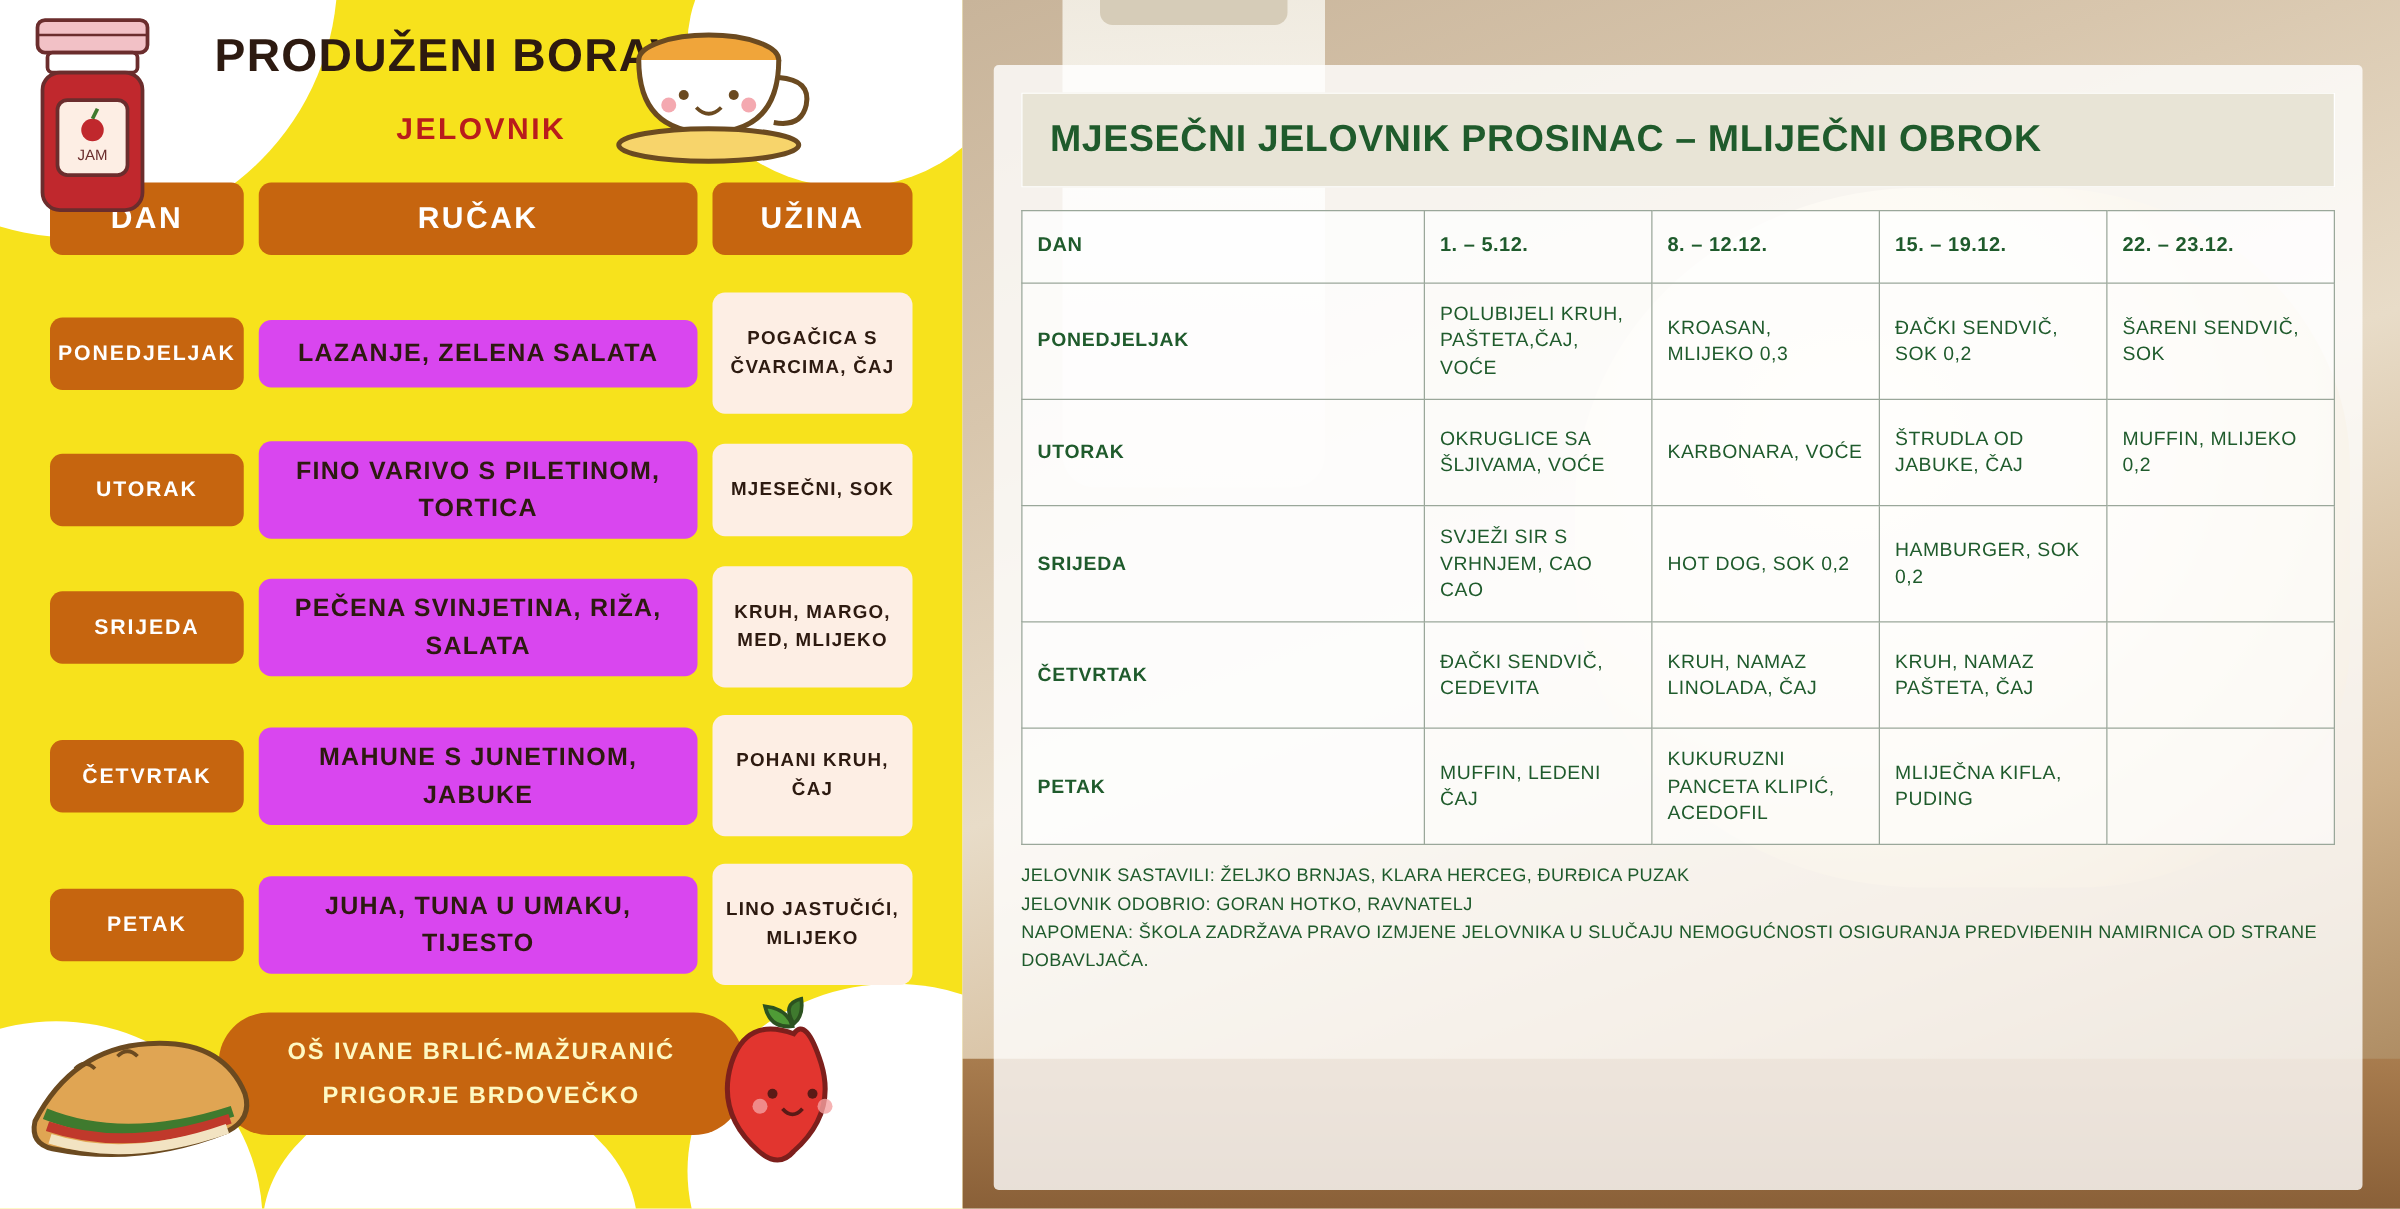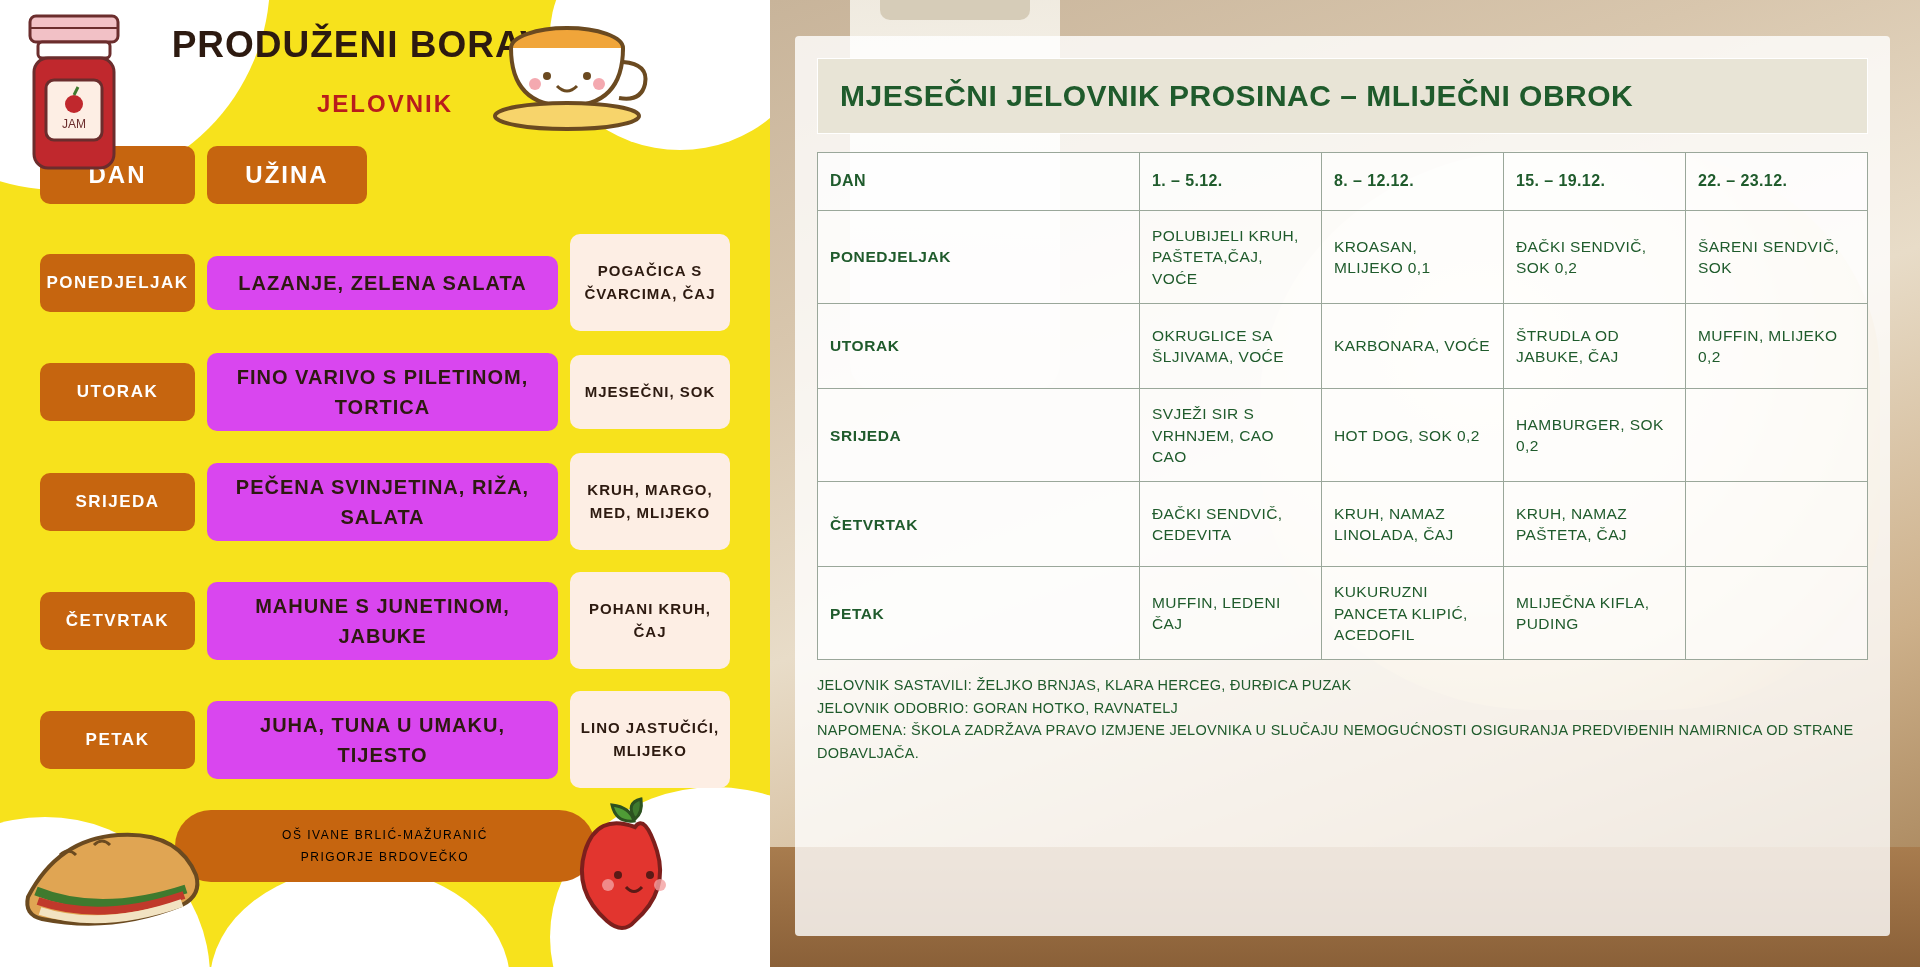--- a/index.html
+++ b/index.html
@@ -105,22 +105,22 @@
     width: 160px; flex: none; min-height: 54px;
     background: #fdeee4; border-radius: 10px;
     display: flex; align-items: center; justify-content: center;
     text-align: center; font-weight: bold; font-size: 15px;
     letter-spacing: 1px; color: #2d1a10; padding: 26px 8px; line-height: 1.5;
   }
 
   .school-pill {
     position: relative; z-index: 7;
     margin: 18px auto 0; width: 420px; padding: 14px 10px;
-    background: #c6650f; color: #000000; border-radius: 40px;
-    text-align: center; font-weight: normal; font-size: 12px;
+    background: #c6650f; color: #fef9c3; border-radius: 40px;
+    text-align: center; font-weight: bold; font-size: 19px;
     letter-spacing: 1.5px; line-height: 1.85;
   }
 
   
   .right-panel {
     position: relative; width: 1150px; height: 967px; flex: none;
     overflow: hidden;
     background: linear-gradient(160deg, #c8b49a 0%, #d8c6ad 25%, #e8dcc8 48%, #cdb08a 75%, #9f7b50 100%);
   }
   .bg-milk {
@@ -137,21 +137,21 @@
     background: radial-gradient(ellipse at 35% 35%, #fbf4e2 0%, #f1e2c2 45%, #d9bb8c 80%, #b89163 100%);
     border-radius: 45% 40% 35% 45%;
     opacity: .95;
   }
   .bg-board {
     position: absolute; left: 0; bottom: 0; width: 1150px; height: 120px;
     background: linear-gradient(180deg, #a87c4e 0%, #8a6038 100%);
   }
 
   .right-sheet {
-    position: absolute; left: 25px; top: 36px; width: 1095px; height: 900px;
+    position: absolute; left: 25px; top: 52px; width: 1095px; height: 900px;
     background: rgba(255,255,255,0.80);
     border-radius: 4px;
     padding: 22px 22px 0 22px;
   }
 
   .right-title {
     background: #e8e4d6; border: 1px solid #ffffff;
     color: #1f5b2c; font-size: 30px; font-weight: bold;
     letter-spacing: .5px; padding: 20px 22px;
   }
@@ -245,20 +245,21 @@
     </svg>
 
     <div class="left-content">
       <div class="title-block">
         <div class="main-title">PRODUŽENI BORAVAK</div>
         <div class="sub-title">JELOVNIK</div>
       </div>
 
       <div class="lt-head">
         <div class="lt-head-cell lt-head-day">DAN</div>
+        <div class="lt-head-cell lt-head-lunch">RUČAK</div>
         <div class="lt-head-cell lt-head-snack">UŽINA</div>
       </div>
 
       <div class="lt-rows">
         <div class="lt-row">
           <div class="lt-day">PONEDJELJAK</div>
           <div class="lt-lunch">LAZANJE, ZELENA SALATA</div>
           <div class="lt-snack">POGAČICA S ČVARCIMA, ČAJ</div>
         </div>
         <div class="lt-row">
@@ -306,21 +307,21 @@
             <th class="col-w">1. – 5.12.</th>
             <th class="col-w">8. – 12.12.</th>
             <th class="col-w">15. – 19.12.</th>
             <th class="col-w">22. – 23.12.</th>
           </tr>
         </thead>
         <tbody>
           <tr>
             <td class="daycell">PONEDJELJAK</td>
             <td>POLUBIJELI KRUH, PAŠTETA,ČAJ, VOĆE</td>
-            <td>KROASAN, MLIJEKO 0,1</td>
+            <td>KROASAN, MLIJEKO 0,3</td>
             <td>ĐAČKI SENDVIČ, SOK 0,2</td>
             <td>ŠARENI SENDVIČ, SOK</td>
           </tr>
           <tr>
             <td class="daycell">UTORAK</td>
             <td>OKRUGLICE SA ŠLJIVAMA, VOĆE</td>
             <td>KARBONARA, VOĆE</td>
             <td>ŠTRUDLA OD JABUKE, ČAJ</td>
             <td>MUFFIN, MLIJEKO 0,2</td>
           </tr>

